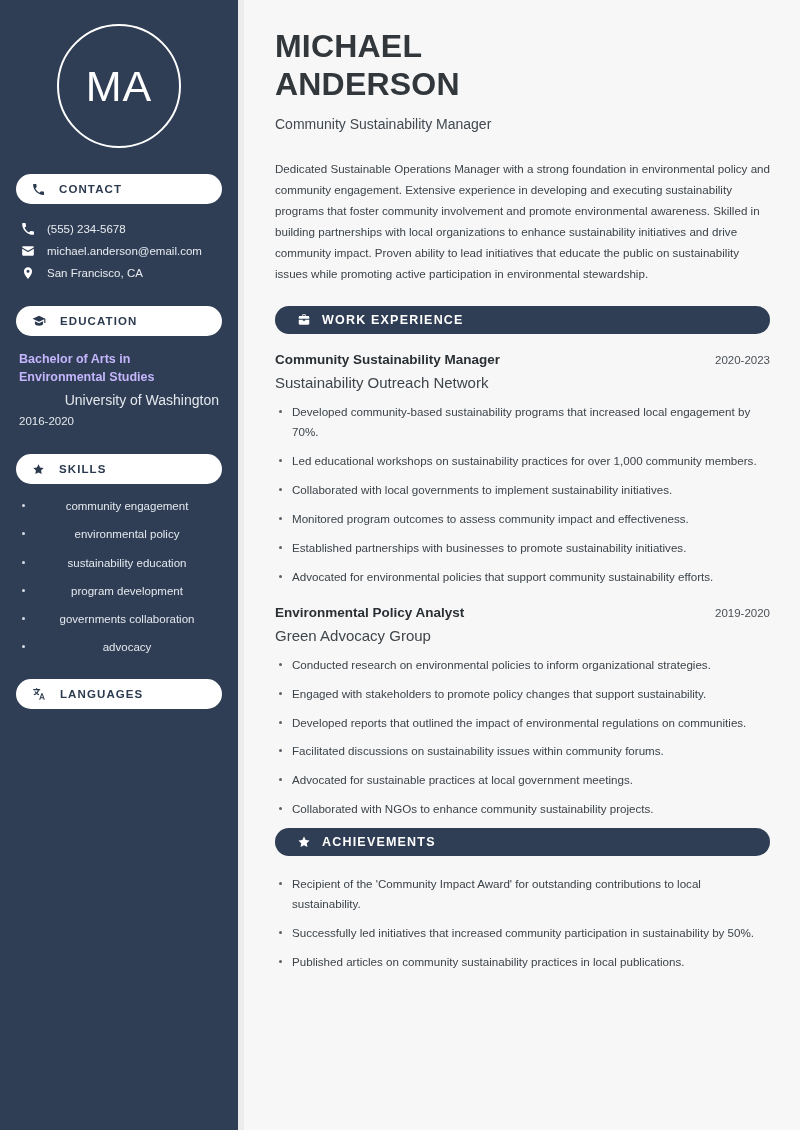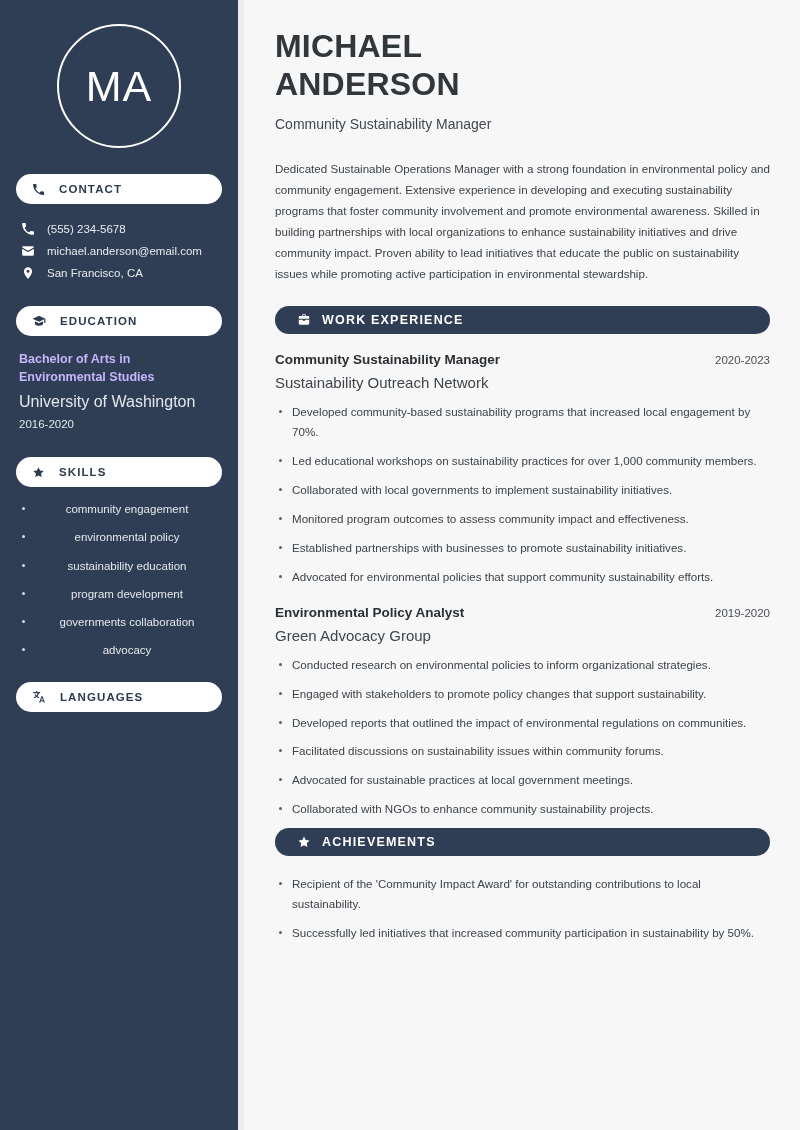--- a/index.html
+++ b/index.html
@@ -85,21 +85,21 @@
   .contact-row svg { flex: 0 0 auto; display: block; }
 
   .edu-block { padding: 0 3px 4px 3px; margin-bottom: 20px; }
   .edu-degree {
     font-size: 12.5px;
     font-weight: bold;
     line-height: 1.45;
     color: #c4b5fd;
     margin-bottom: 3px;
   }
-  .edu-school { font-size: 16px; color: #e3e7ed; line-height: 1.6; }
+  .edu-school { font-size: 14px; color: #e3e7ed; line-height: 1.6; text-align: right; }
   .edu-years  { font-size: 11.5px; color: #e3e7ed; line-height: 1.6; }
 
   .side-list { list-style: none; margin: 0 0 22px 0; padding: 0 3px; text-align: center; }
   .side-list li {
     position: relative;
     padding-left: 16px;
     font-size: 11.5px;
     color: #e4e8ee;
     line-height: 1.5;
     margin-bottom: 11px;
@@ -355,16 +355,17 @@
         <svg width="14" height="14" viewBox="0 0 24 24" fill="#ffffff">
           <path d="M12 2.5l2.9 6 6.6.9-4.8 4.6 1.2 6.5L12 17.4l-5.9 3.1 1.2-6.5L2.5 9.4l6.6-.9z"></path>
         </svg>
       </span>
       <span class="bar-label">ACHIEVEMENTS</span>
     </div>
 
     <ul class="main-list">
       <li>Recipient of the 'Community Impact Award' for outstanding contributions to local sustainability.</li>
       <li>Successfully led initiatives that increased community participation in sustainability by 50%.</li>
+      <li>Published articles on community sustainability practices in local publications.</li>
     </ul>
 
   </main>
 </div>
 
 </body></html>

